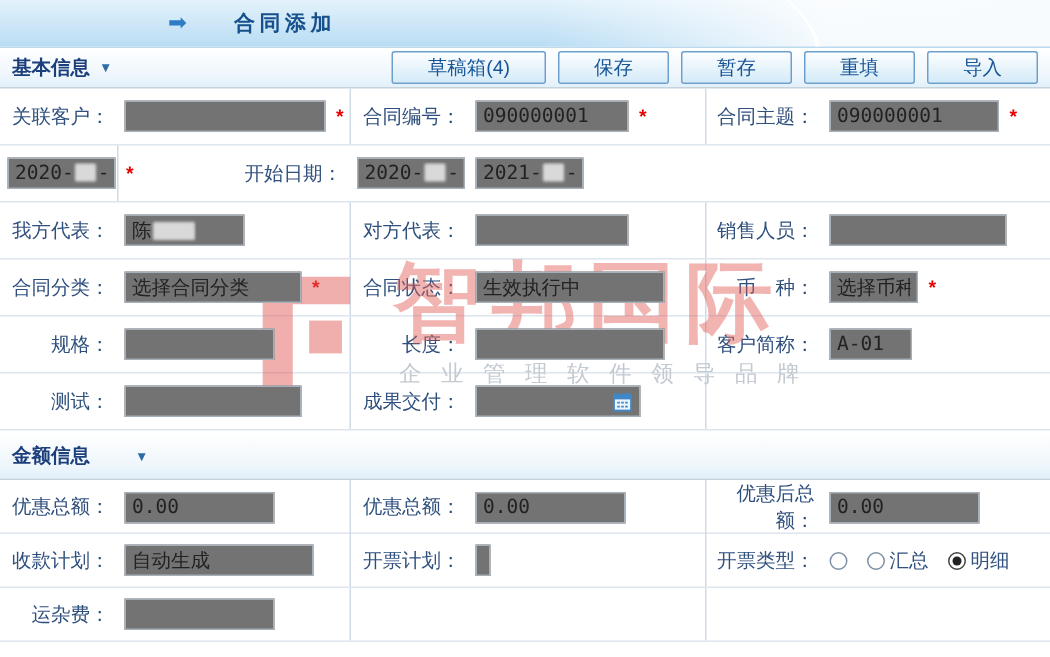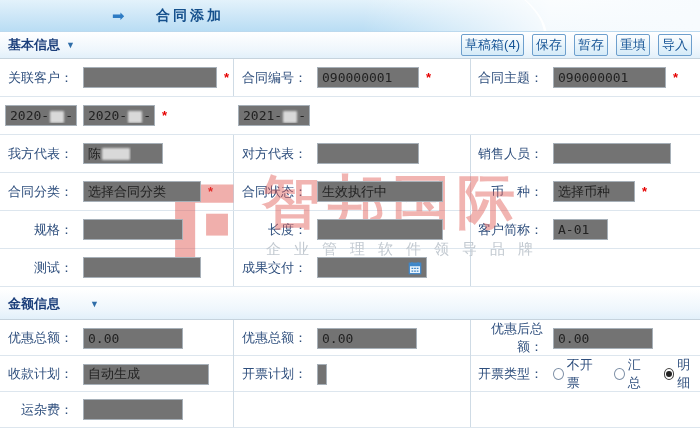--- a/index.html
+++ b/index.html
@@ -19,41 +19,41 @@
   .t-title { position:absolute; left:156px; top:7px; color:#15508c; font-size:14px; font-weight:bold; letter-spacing:3px; }
 
   
   .sechead { position:relative; display:flex; align-items:center; height:27px; padding:0 8px;
     background:linear-gradient(180deg,#ffffff 0%,#eef6fc 70%,#e2f0fa 100%);
     border-bottom:1px solid #c6d3dd; }
   .sechead.amount { height:31px; margin-top:2px;gap:24px; }
   .sec-title { color:#1c3f7b; font-size:13px; font-weight:bold; }
   .caret { color:#2f6da8; font-size:9px; margin-left:6px; vertical-align:1px; cursor:pointer; }
   .toolbar { margin-left:auto; display:flex; gap:8px; }
-  .btn { height:22px; padding:0 3px; font-size:13px; color:#175596;
+  .btn { height:22px; padding:0 23px; font-size:13px; color:#175596;
     background:linear-gradient(180deg,#fdfeff 0%,#e8f4fb 50%,#d4eaf8 100%);
     border:1px solid #6d9fcd; border-radius:2px; cursor:pointer; font-family:inherit; }
 
   
   .frow { display:grid; grid-template-columns:78px 155px 79px 158px 78px 152px; align-items:center;
     height:38px; border-bottom:1px solid #dde6ee; }
   .frow.amt { height:36px; }
   .lbl { color:#2f4f7d; font-size:13px; text-align:right; padding-right:5px; align-self:stretch;
     display:flex; align-items:center; justify-content:flex-end; }
   .lbl.sep { border-left:1px solid #cfdbe5; }
   .fld { display:flex; align-items:center; padding-left:5px; }
   .input { position:relative; z-index:2; height:21px; background:#737373; border:1px solid #a7b0b8;
     display:flex; align-items:center; padding:0 4px; cursor:text; }
   .val { font-family:"DejaVu Sans Mono","Liberation Sans",monospace; font-size:13px; color:#222;
     white-space:nowrap; overflow:hidden; }
   .req { color:#e60000; font-size:13px; font-weight:bold; margin-left:7px; }
   .redact { display:inline-block; height:12px; background:#d9d9d9; filter:blur(1px);
     border-radius:1px; vertical-align:middle; margin:0 1px; }
   .w134{width:134px}.w118{width:118px}.w113{width:113px}.w105{width:126px}.w102{width:102px}
-  .w100{width:100px}.w82{width:82px}.w80{width:80px}.w72{width:72px}.w55{width:55px}
+  .w100{width:100px}.w82{width:59px}.w80{width:80px}.w72{width:72px}.w55{width:55px}
   .w110{width:110px}.w8{width:8px}
   .has-icon { justify-content:space-between; }
   .cal { width:14px; height:14px; cursor:pointer; flex:none; }
 
   
   .radio-group { display:flex; gap:13px; align-items:center; }
   .radio { display:flex; align-items:center; gap:3px; cursor:pointer; color:#2f4f7d; font-size:13px; }
   .rb { width:12px; height:12px; border-radius:50%; border:1px solid #7d8fa6; background:#fff;
     display:inline-flex; align-items:center; justify-content:center; }
   .radio.on .rb { border-color:#444; }
@@ -115,20 +115,21 @@
         </div>
     </div>
 
     <div class="frow">
       <div class="fld">
           <div class="input w72">
             <span class="val redactable">2020-<span class="redact" style="width:14px"></span>-14</span>
           </div>
           <span class="req">*</span>
         </div>
+      <div class="lbl sep">开始日期：</div>
       <div class="fld">
           <div class="input w72">
             <span class="val redactable">2020-<span class="redact" style="width:14px"></span>-14</span>
           </div>
           <span class="req">*</span>
         </div>
       <div class="fld">
           <div class="input w72">
             <span class="val redactable">2021-<span class="redact" style="width:14px"></span>-3</span>
           </div>
@@ -263,21 +264,20 @@
       <div class="fld">
           <div class="input w8">
             <span class="val"></span>
           </div>
         </div>
       <div class="lbl sep">开票类型：</div>
       <div class="fld">
         <div class="radio-group">
           <span class="radio">
               <span class="rb"></span>
-              <span>不开票</span>
             </span>
           <span class="radio">
               <span class="rb"></span>
               <span>汇总</span>
             </span>
           <span class="radio on">
               <span class="rb"></span>
               <span>明细</span>
             </span>
         </div>

